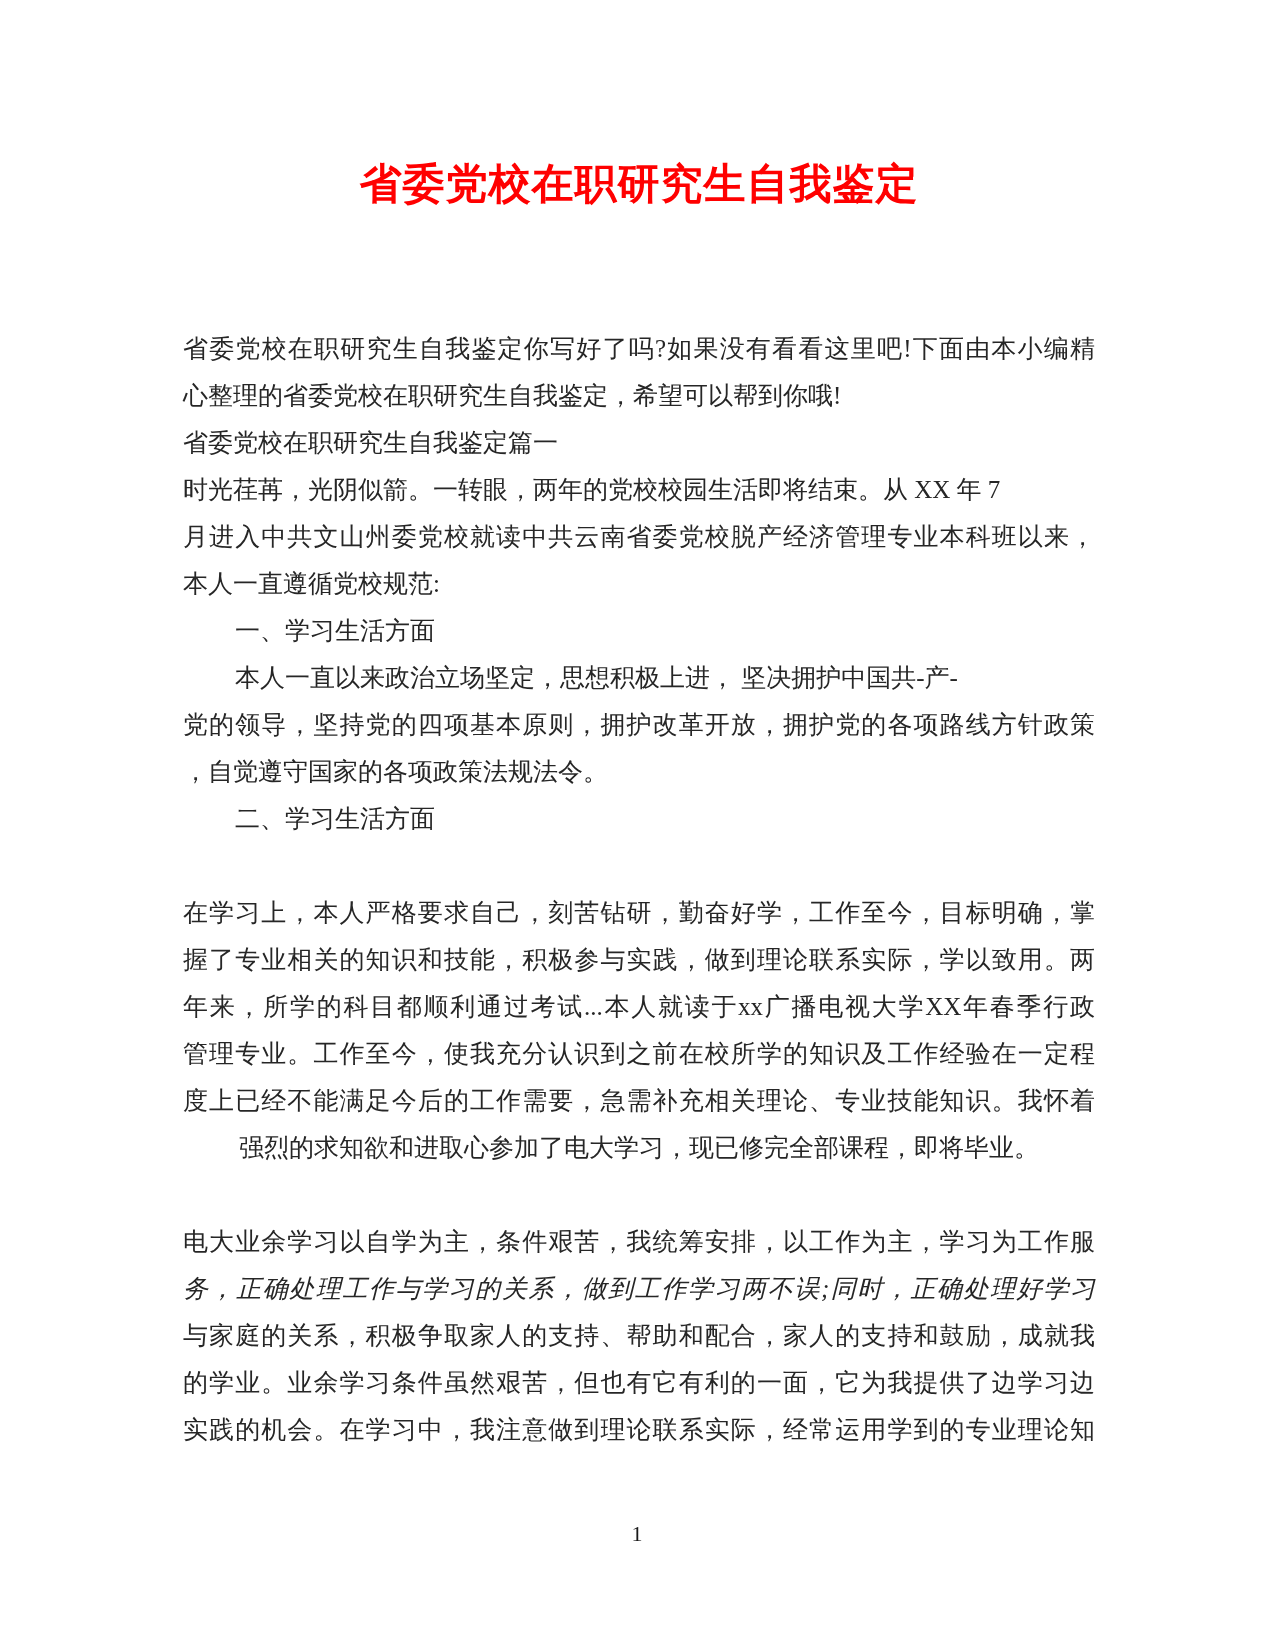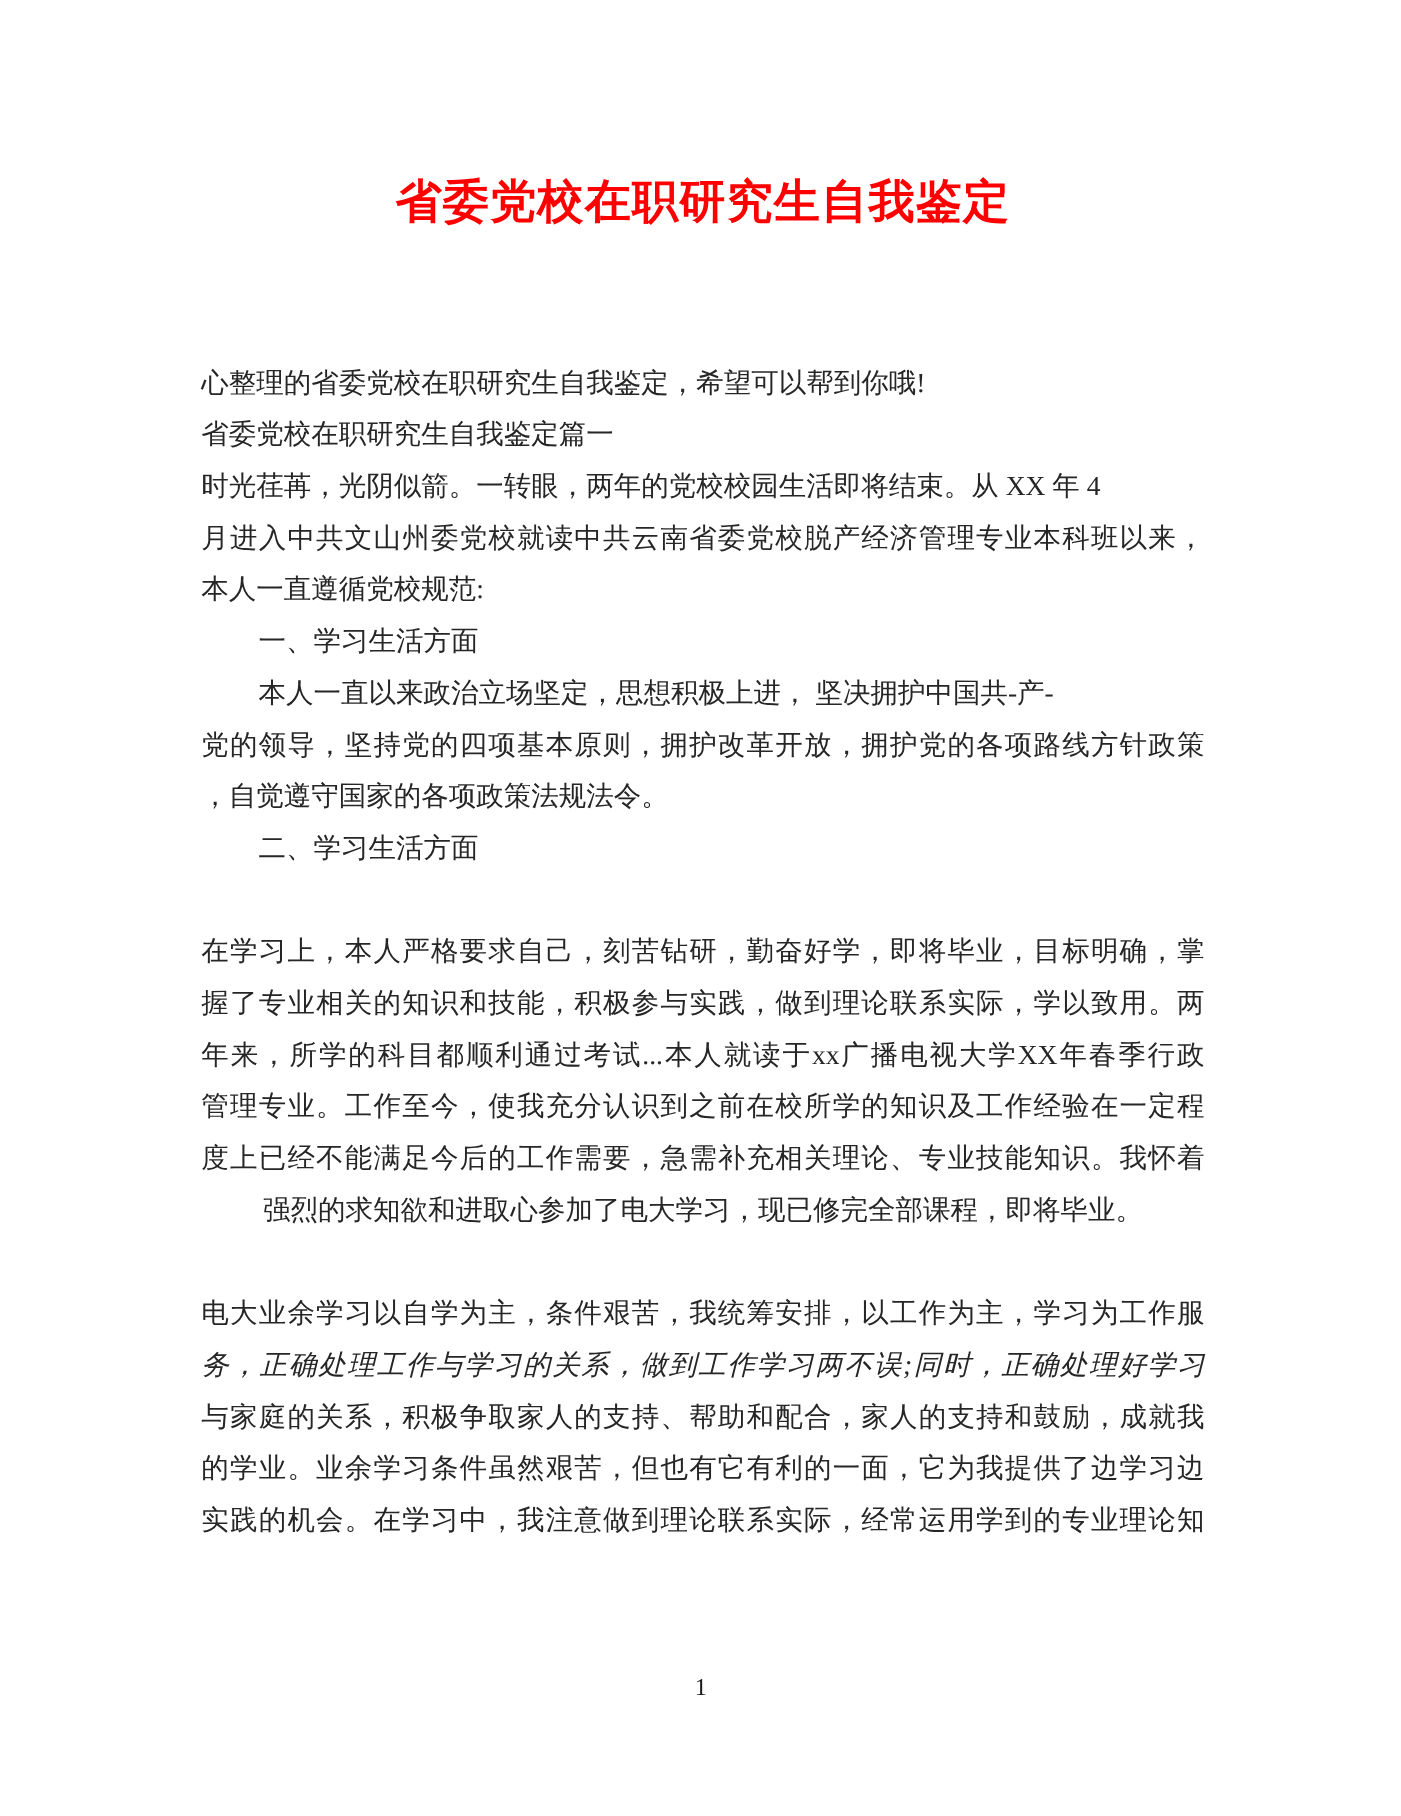--- a/index.html
+++ b/index.html
@@ -65,32 +65,33 @@
     color: #1a1a1a;
   }
 </style>
 </head>
 <body>
 
 <div class="page" style="background: rgb(255, 255, 255);">
   <div class="doc-title" style="color: rgb(255, 0, 0);">省委党校在职研究生自我鉴定</div>
 
   <div class="doc-body">
+      <div class="doc-line justify" style="color: rgb(38, 38, 38);">省委党校在职研究生自我鉴定你写好了吗?如果没有看看这里吧!下面由本小编精</div>
       <div class="doc-line" style="color: rgb(38, 38, 38);">心整理的省委党校在职研究生自我鉴定，希望可以帮到你哦!</div>
       <div class="doc-line" style="color: rgb(38, 38, 38);">省委党校在职研究生自我鉴定篇一</div>
-      <div class="doc-line" style="color: rgb(38, 38, 38);">时光荏苒，光阴似箭。一转眼，两年的党校校园生活即将结束。从 XX 年 4</div>
+      <div class="doc-line" style="color: rgb(38, 38, 38);">时光荏苒，光阴似箭。一转眼，两年的党校校园生活即将结束。从 XX 年 7</div>
       <div class="doc-line justify" style="color: rgb(38, 38, 38);">月进入中共文山州委党校就读中共云南省委党校脱产经济管理专业本科班以来，</div>
       <div class="doc-line" style="color: rgb(38, 38, 38);">本人一直遵循党校规范:</div>
       <div class="doc-line indent" style="color: rgb(38, 38, 38);">一、学习生活方面</div>
       <div class="doc-line indent" style="color: rgb(38, 38, 38);">本人一直以来政治立场坚定，思想积极上进， 坚决拥护中国共-产-</div>
       <div class="doc-line justify" style="color: rgb(38, 38, 38);">党的领导，坚持党的四项基本原则，拥护改革开放，拥护党的各项路线方针政策</div>
       <div class="doc-line" style="color: rgb(38, 38, 38);">，自觉遵守国家的各项政策法规法令。</div>
       <div class="doc-line indent" style="color: rgb(38, 38, 38);">二、学习生活方面</div>
       <div class="doc-line blank" style="color: rgb(38, 38, 38);"></div>
-      <div class="doc-line justify" style="color: rgb(38, 38, 38);">在学习上，本人严格要求自己，刻苦钻研，勤奋好学，即将毕业，目标明确，掌</div>
+      <div class="doc-line justify" style="color: rgb(38, 38, 38);">在学习上，本人严格要求自己，刻苦钻研，勤奋好学，工作至今，目标明确，掌</div>
       <div class="doc-line justify" style="color: rgb(38, 38, 38);">握了专业相关的知识和技能，积极参与实践，做到理论联系实际，学以致用。两</div>
       <div class="doc-line justify" style="color: rgb(38, 38, 38);">年来，所学的科目都顺利通过考试...本人就读于xx广播电视大学XX年春季行政</div>
       <div class="doc-line justify" style="color: rgb(38, 38, 38);">管理专业。工作至今，使我充分认识到之前在校所学的知识及工作经验在一定程</div>
       <div class="doc-line justify" style="color: rgb(38, 38, 38);">度上已经不能满足今后的工作需要，急需补充相关理论、专业技能知识。我怀着</div>
       <div class="doc-line" style="color: rgb(38, 38, 38); text-align: center;">强烈的求知欲和进取心参加了电大学习，现已修完全部课程，即将毕业。</div>
       <div class="doc-line blank" style="color: rgb(38, 38, 38);"></div>
       <div class="doc-line justify" style="color: rgb(38, 38, 38);">电大业余学习以自学为主，条件艰苦，我统筹安排，以工作为主，学习为工作服</div>
       <div class="doc-line justify" style="color: rgb(38, 38, 38); font-style: italic;">务，正确处理工作与学习的关系，做到工作学习两不误;同时，正确处理好学习</div>
       <div class="doc-line justify" style="color: rgb(38, 38, 38);">与家庭的关系，积极争取家人的支持、帮助和配合，家人的支持和鼓励，成就我</div>
       <div class="doc-line justify" style="color: rgb(38, 38, 38);">的学业。业余学习条件虽然艰苦，但也有它有利的一面，它为我提供了边学习边</div>

